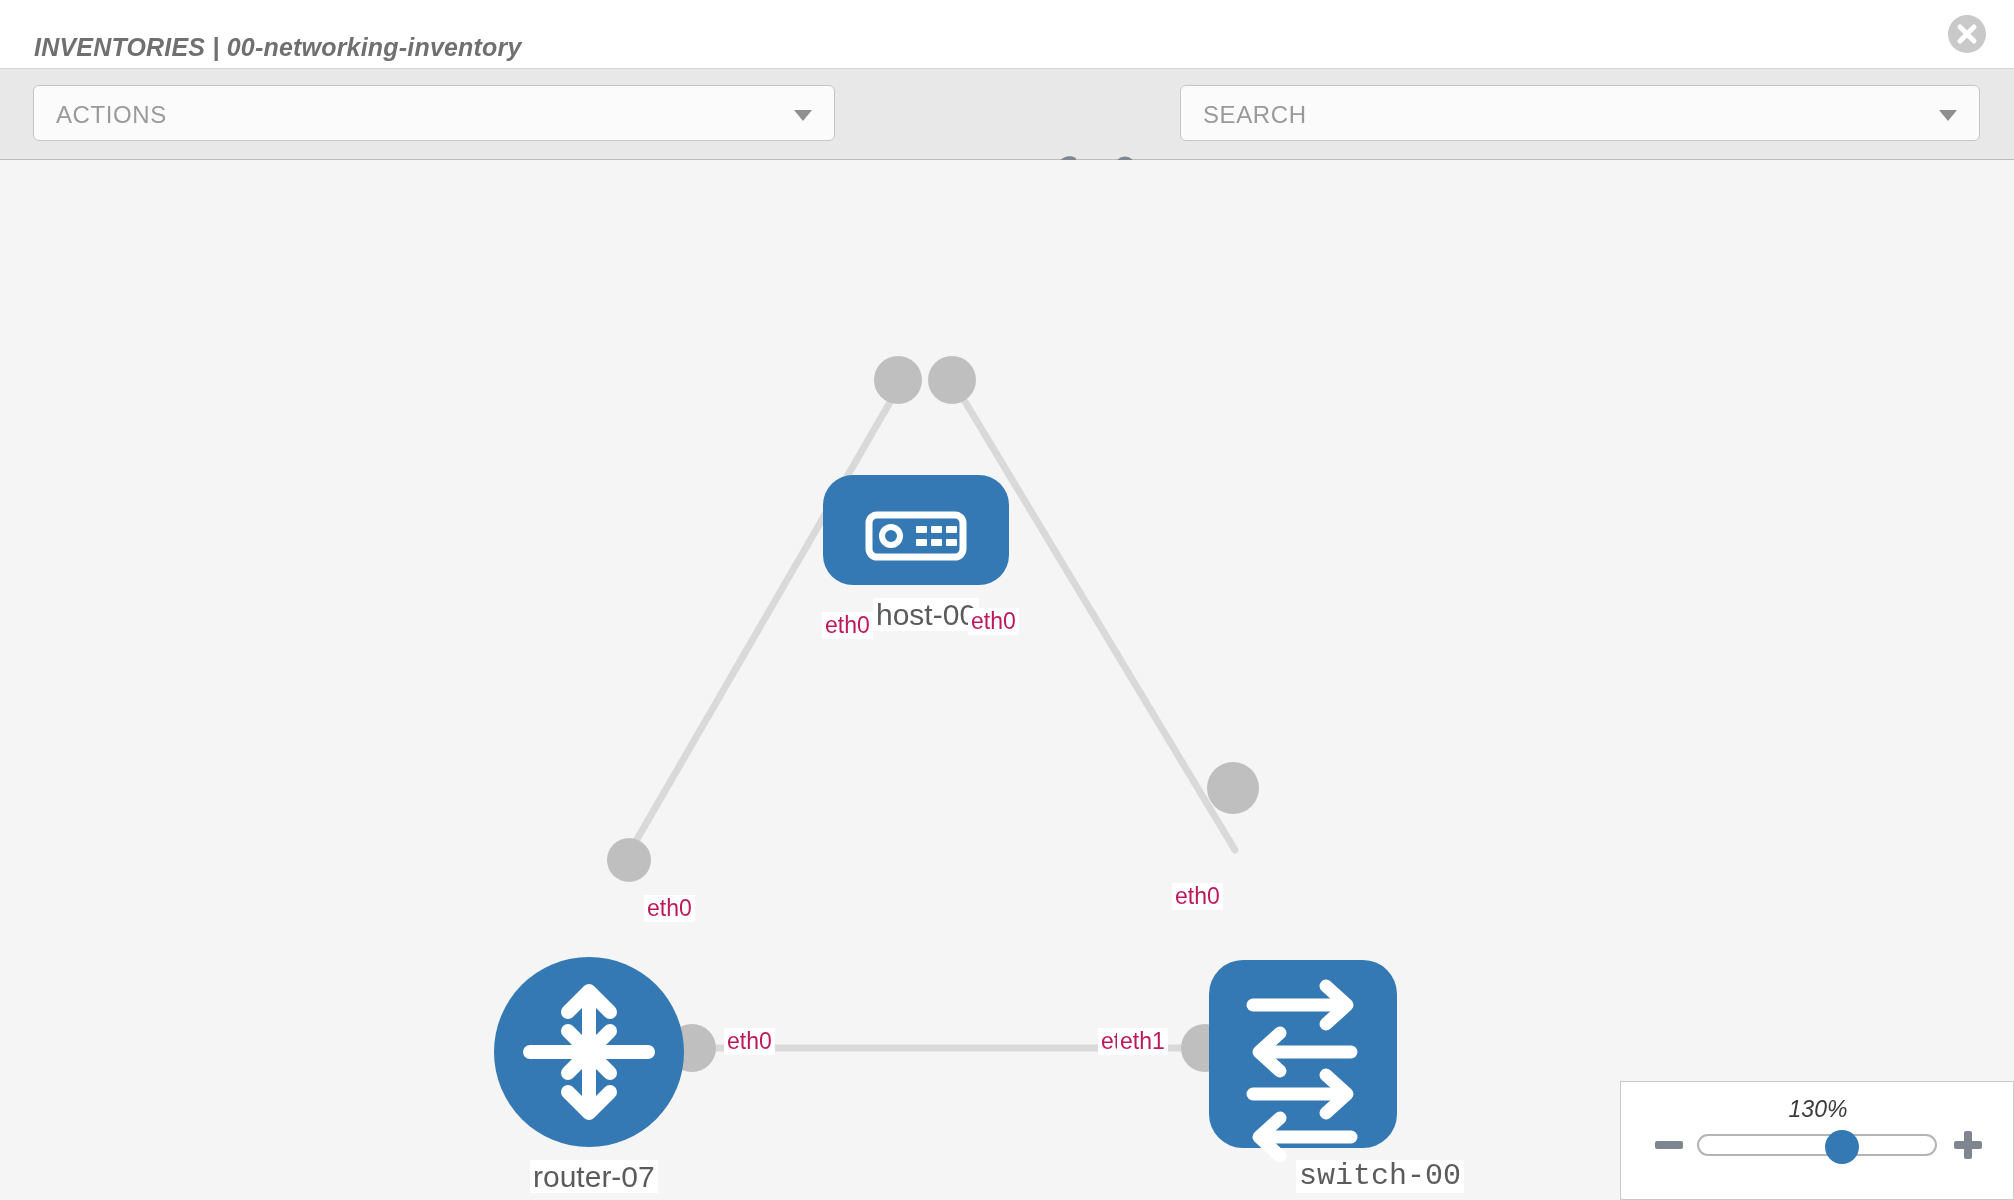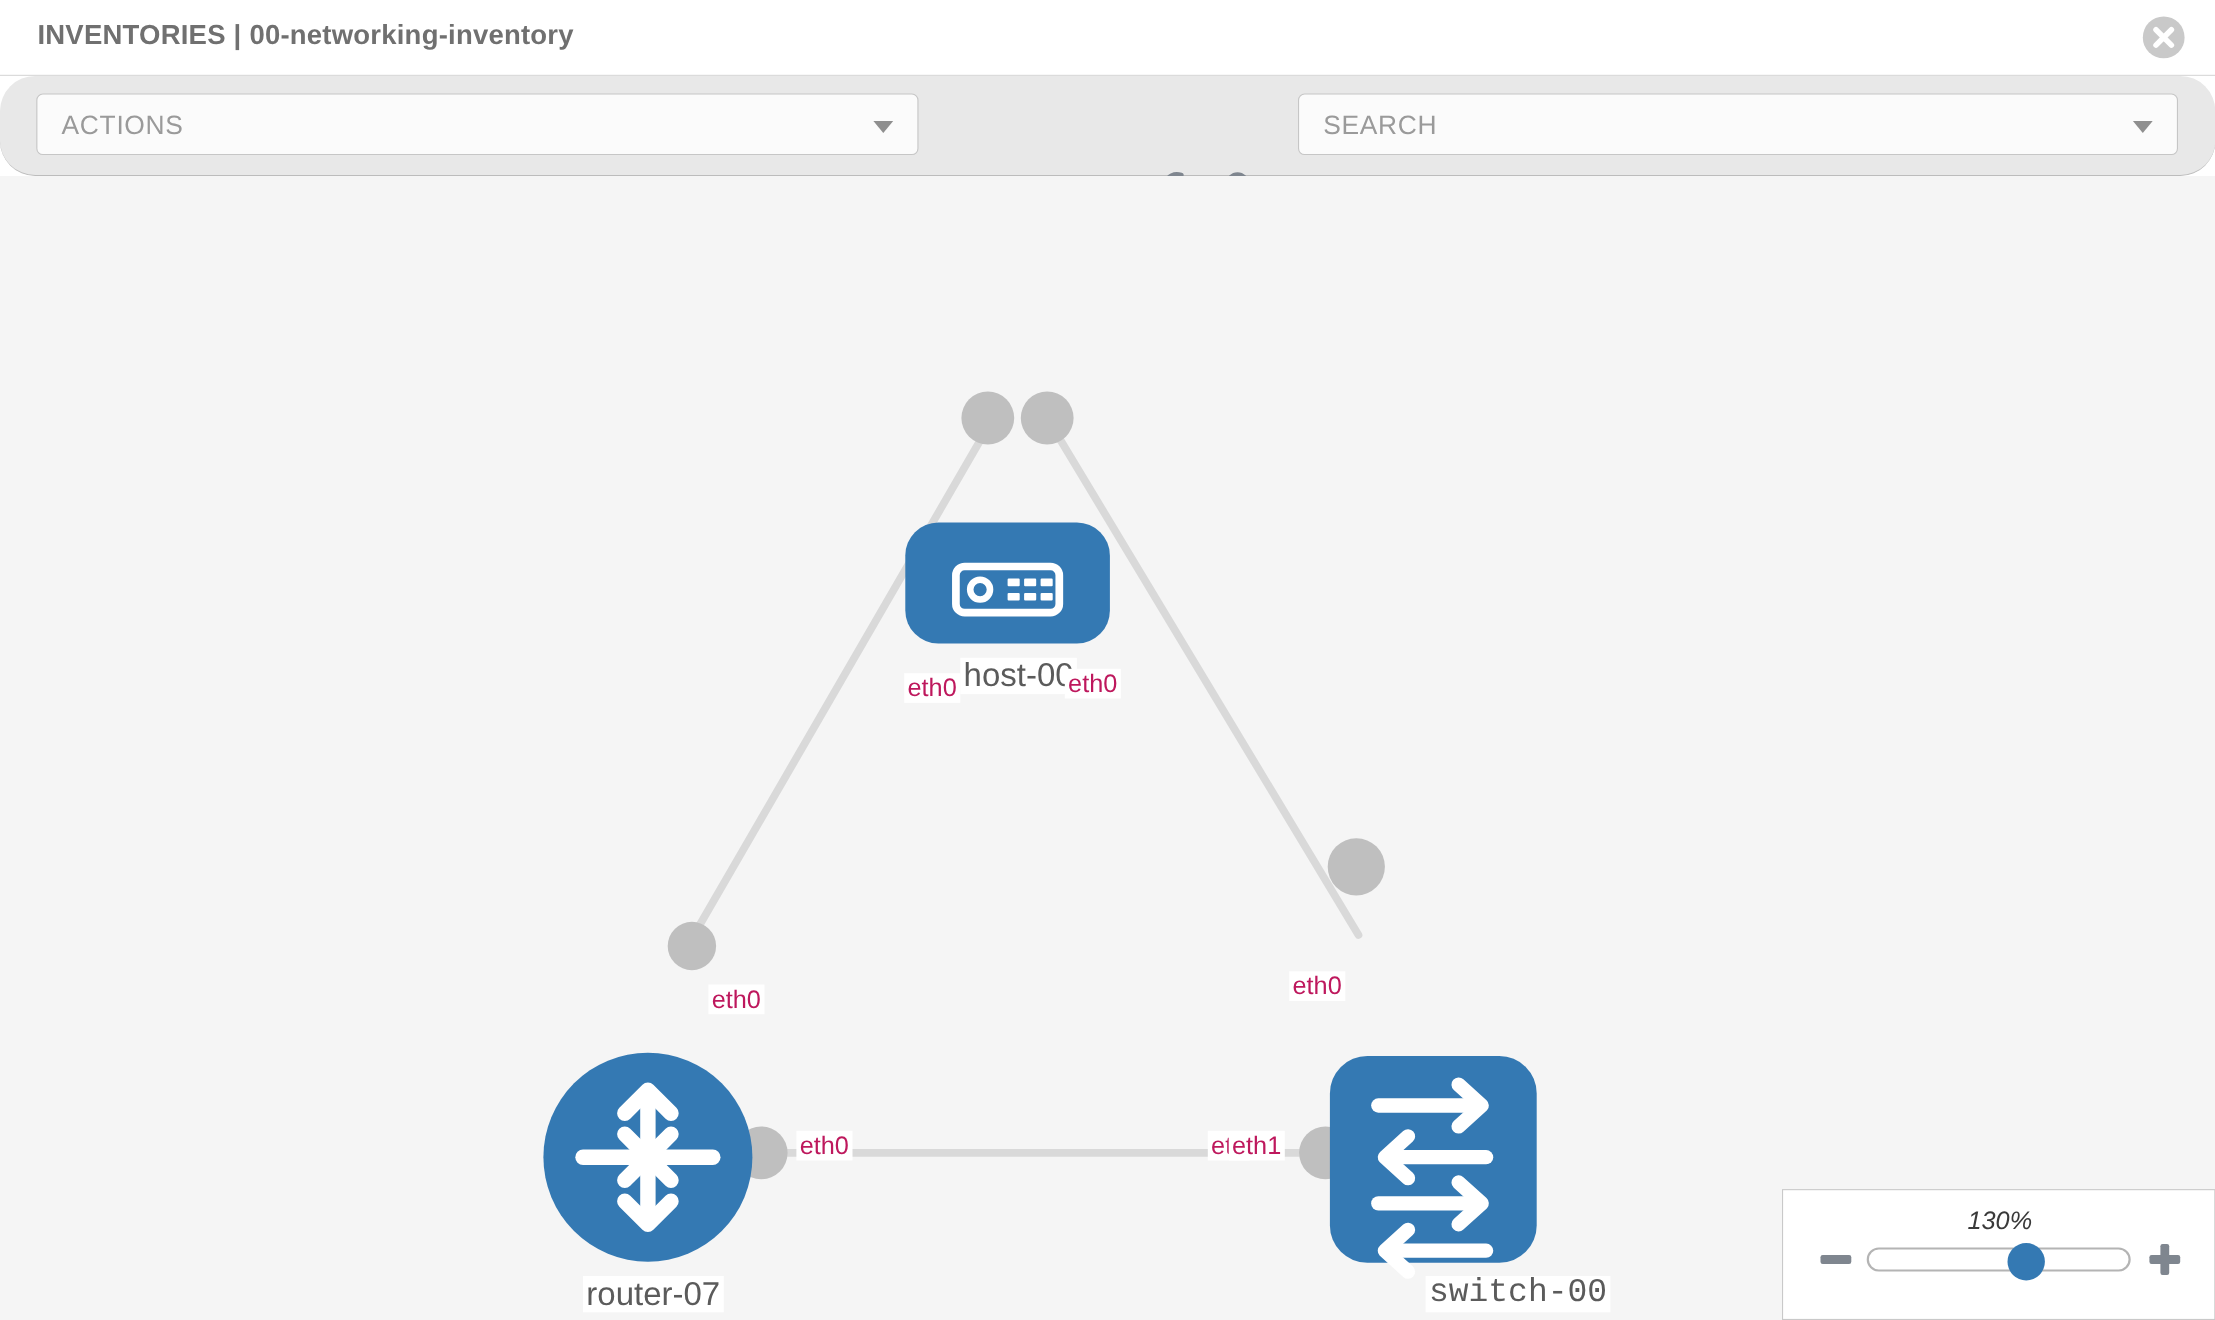--- a/index.html
+++ b/index.html
@@ -21,26 +21,27 @@
     left: 0; top: 0;
     width: 2014px;
     height: 69px;
     background: #ffffff;
     border-bottom: 1px solid #d7d7d7;
     box-sizing: border-box;
   }
   .titlebar-text {
     position: absolute;
     left: 34px;
-    top: 18px;
+    top: 33px;
     font-size: 25px;
     font-weight: bold;
     color: #707070;
     letter-spacing: 0.2px;
     white-space: nowrap;
+    font-style: italic;
   }
   .close-btn {
     position: absolute;
     right: 28px;
     top: 15px;
     width: 38px;
     height: 38px;
     border-radius: 50%;
     background: #c9c9c9;
     cursor: pointer;
@@ -49,21 +50,20 @@
 
   
   .toolbar {
     position: absolute;
     left: 0; top: 69px;
     width: 2014px;
     height: 91px;
     background: #e8e8e8;
     border-bottom: 1px solid #bcbcbc;
     box-sizing: border-box;
-    border-radius: 32px;
   }
   .actions-select {
     position: absolute;
     left: 33px;
     top: 16px;
     width: 802px;
     height: 56px;
     background: #fbfbfb;
     border: 1px solid #c6c6c6;
     border-radius: 6px;

